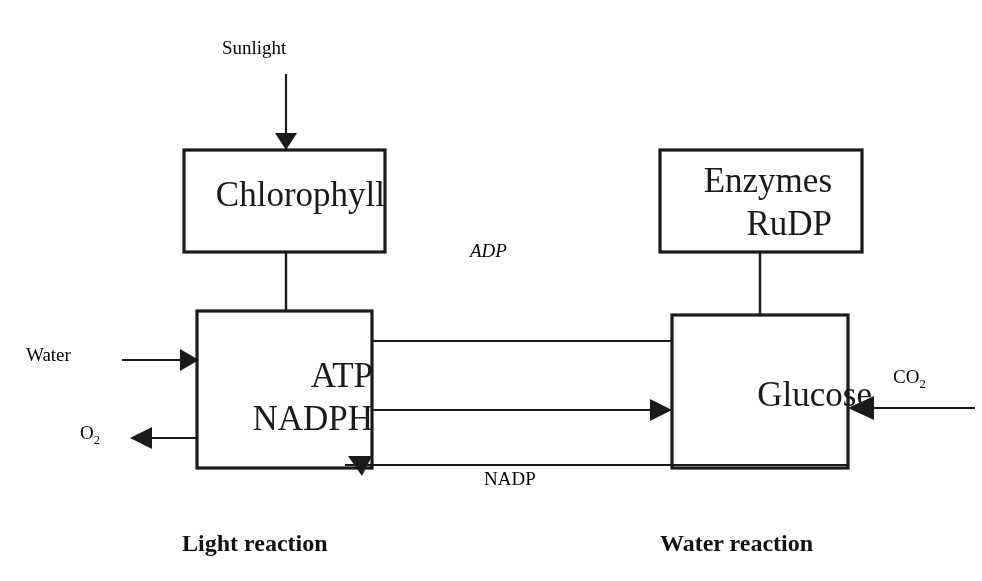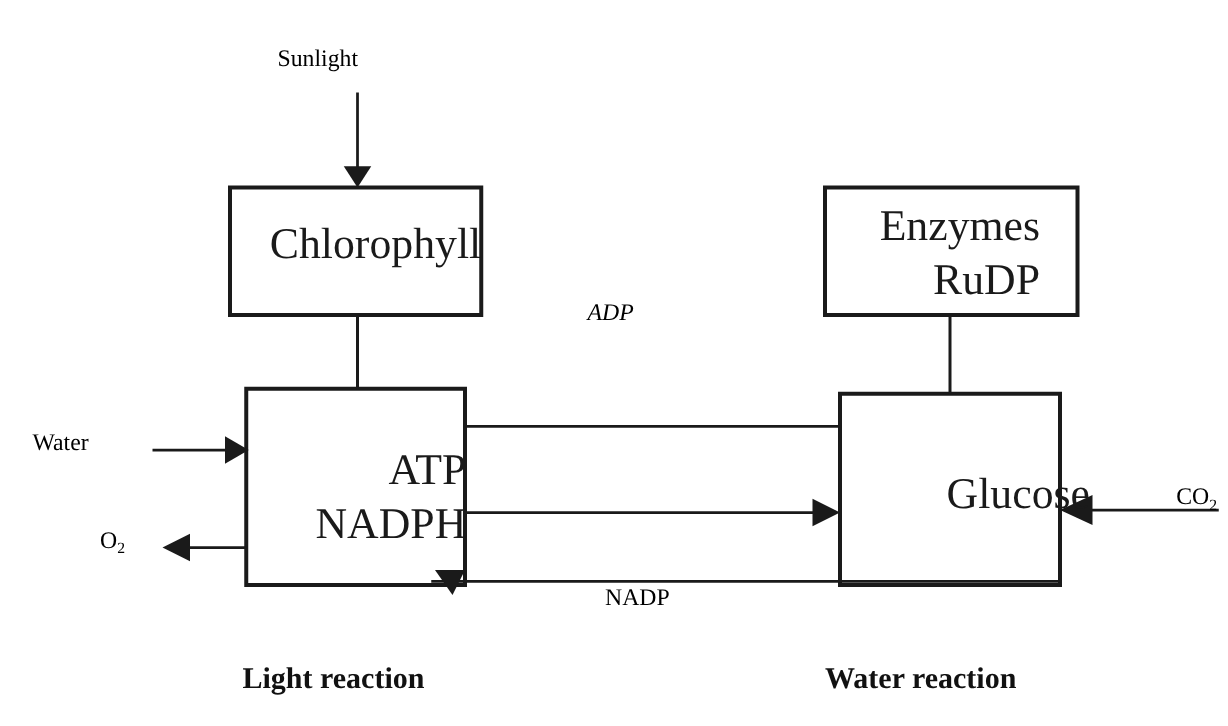--- a/index.html
+++ b/index.html
@@ -119,23 +119,23 @@
 NADPH</div>
 
   <div class="box-label" style="left:672px; top:374px; width:200px;">Glucose</div>
 
   <div class="flow-label" style="left:222px; top:37px;">Sunlight</div>
 
   <div class="flow-label" style="left:26px; top:344px;">Water</div>
 
   <div class="flow-label" style="left:80px; top:422px;"><span>O</span><span class="sub">2</span></div>
 
-  <div class="flow-label" style="left:893px; top:387px;margin-left:48px;"><span>CO</span><span class="sub">2</span></div>
+  <div class="flow-label" style="left:893px; top:366px;"><span>CO</span><span class="sub">2</span></div>
 
   <div class="flow-label" style="left:470px; top:240px;font-style:italic;">ADP</div>
 
   <div class="flow-label" style="left:484px; top:468px;text-align:right;">NADP</div>
 
-  <div class="section-label" style="left:194px; top:530px;">Light reaction</div>
+  <div class="section-label" style="left:182px; top:530px;">Light reaction</div>
 
   <div class="section-label" style="left:660px; top:530px;">Water reaction</div>
 
 </div>
 
 </body></html>

